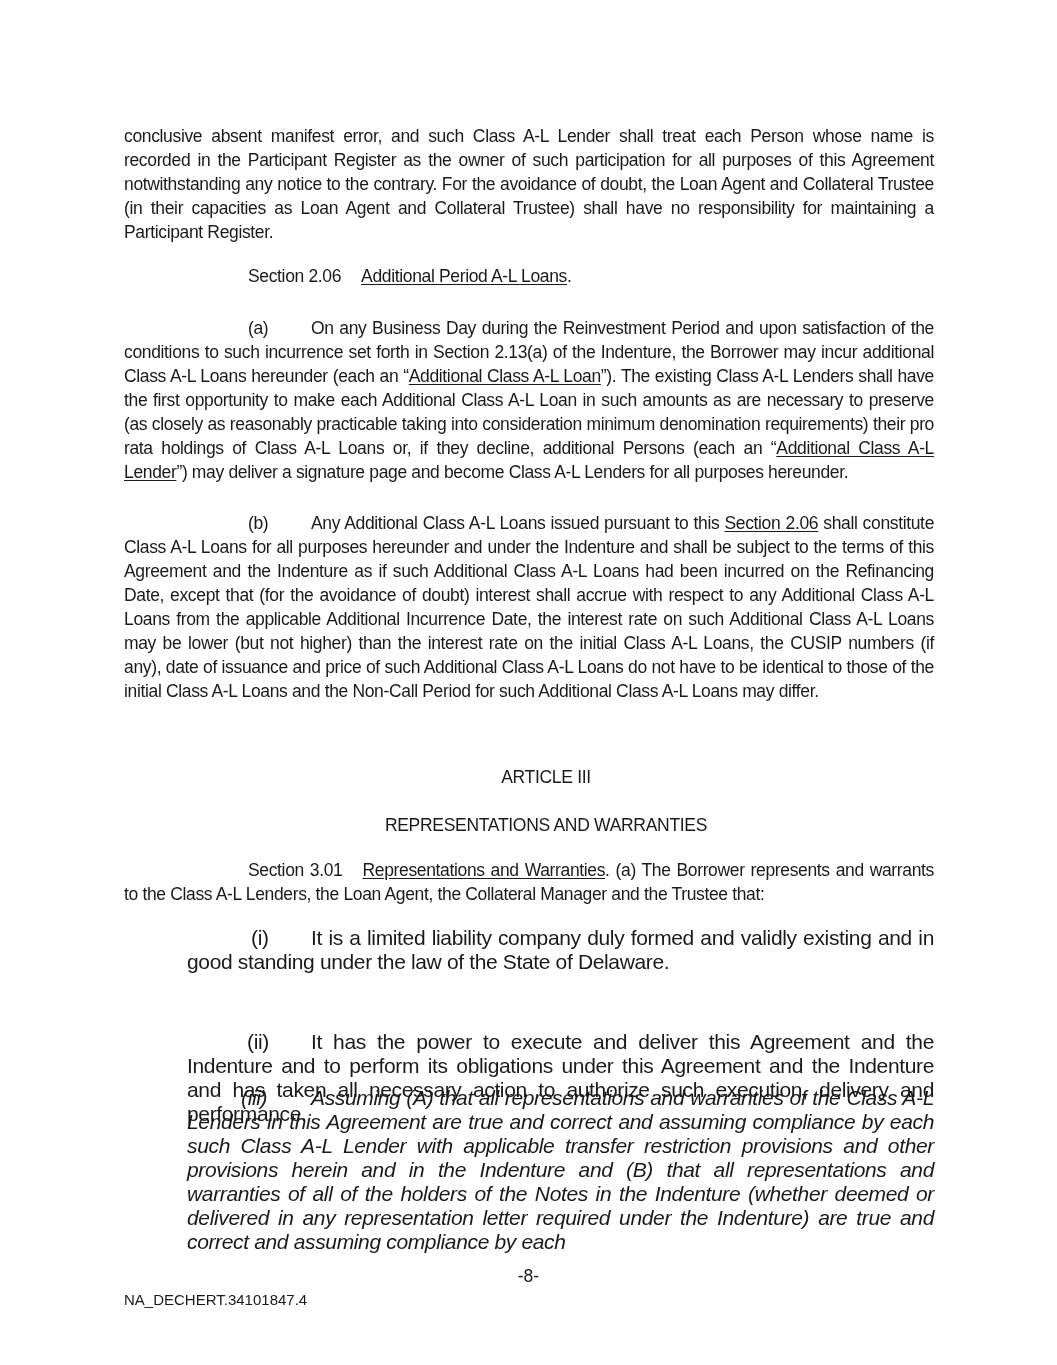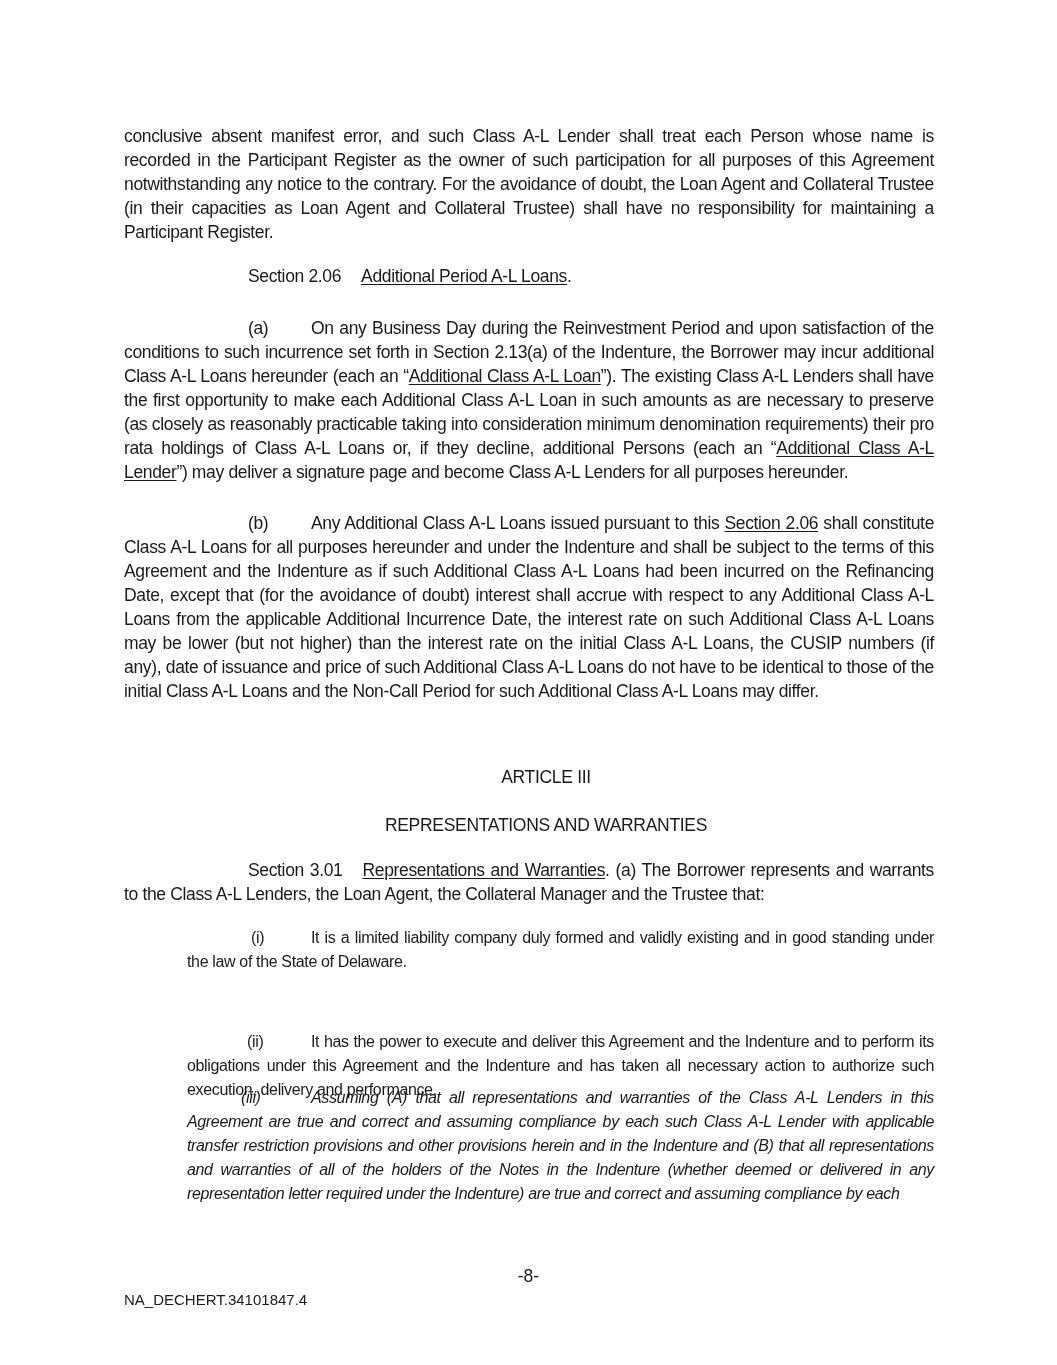--- a/index.html
+++ b/index.html
@@ -16,21 +16,21 @@
   .u { text-decoration: underline; text-underline-offset: 2px; }
   .indent { display: inline-block; width: 124px; }
   .tab-a { display: inline-block; width: 63px; }
   .tab-sec { display: inline-block; width: 20px; }
   .centered {
     position: absolute; left: 141px; width: 810px; text-align: center;
     font-size: 17.5px; line-height: 24px; letter-spacing: -0.3px;
   }
   .sub {
     position: absolute; left: 187px; width: 747px;
-    font-size: 16px; line-height: 24px; text-align: justify;
+    font-size: 21px; line-height: 24px; text-align: justify;
     letter-spacing: -0.35px;
   }
   .sub .lab { display: inline-block; }
   .pageno { position: absolute; left: 0; width: 1057px; top: 1266px; text-align: center; font-size: 17.5px; }
   .docid { position: absolute; left: 124px; top: 1291px; font-size: 15px; letter-spacing: 0; }
 </style>
 </head>
 <body>
 
 <div class="page">

